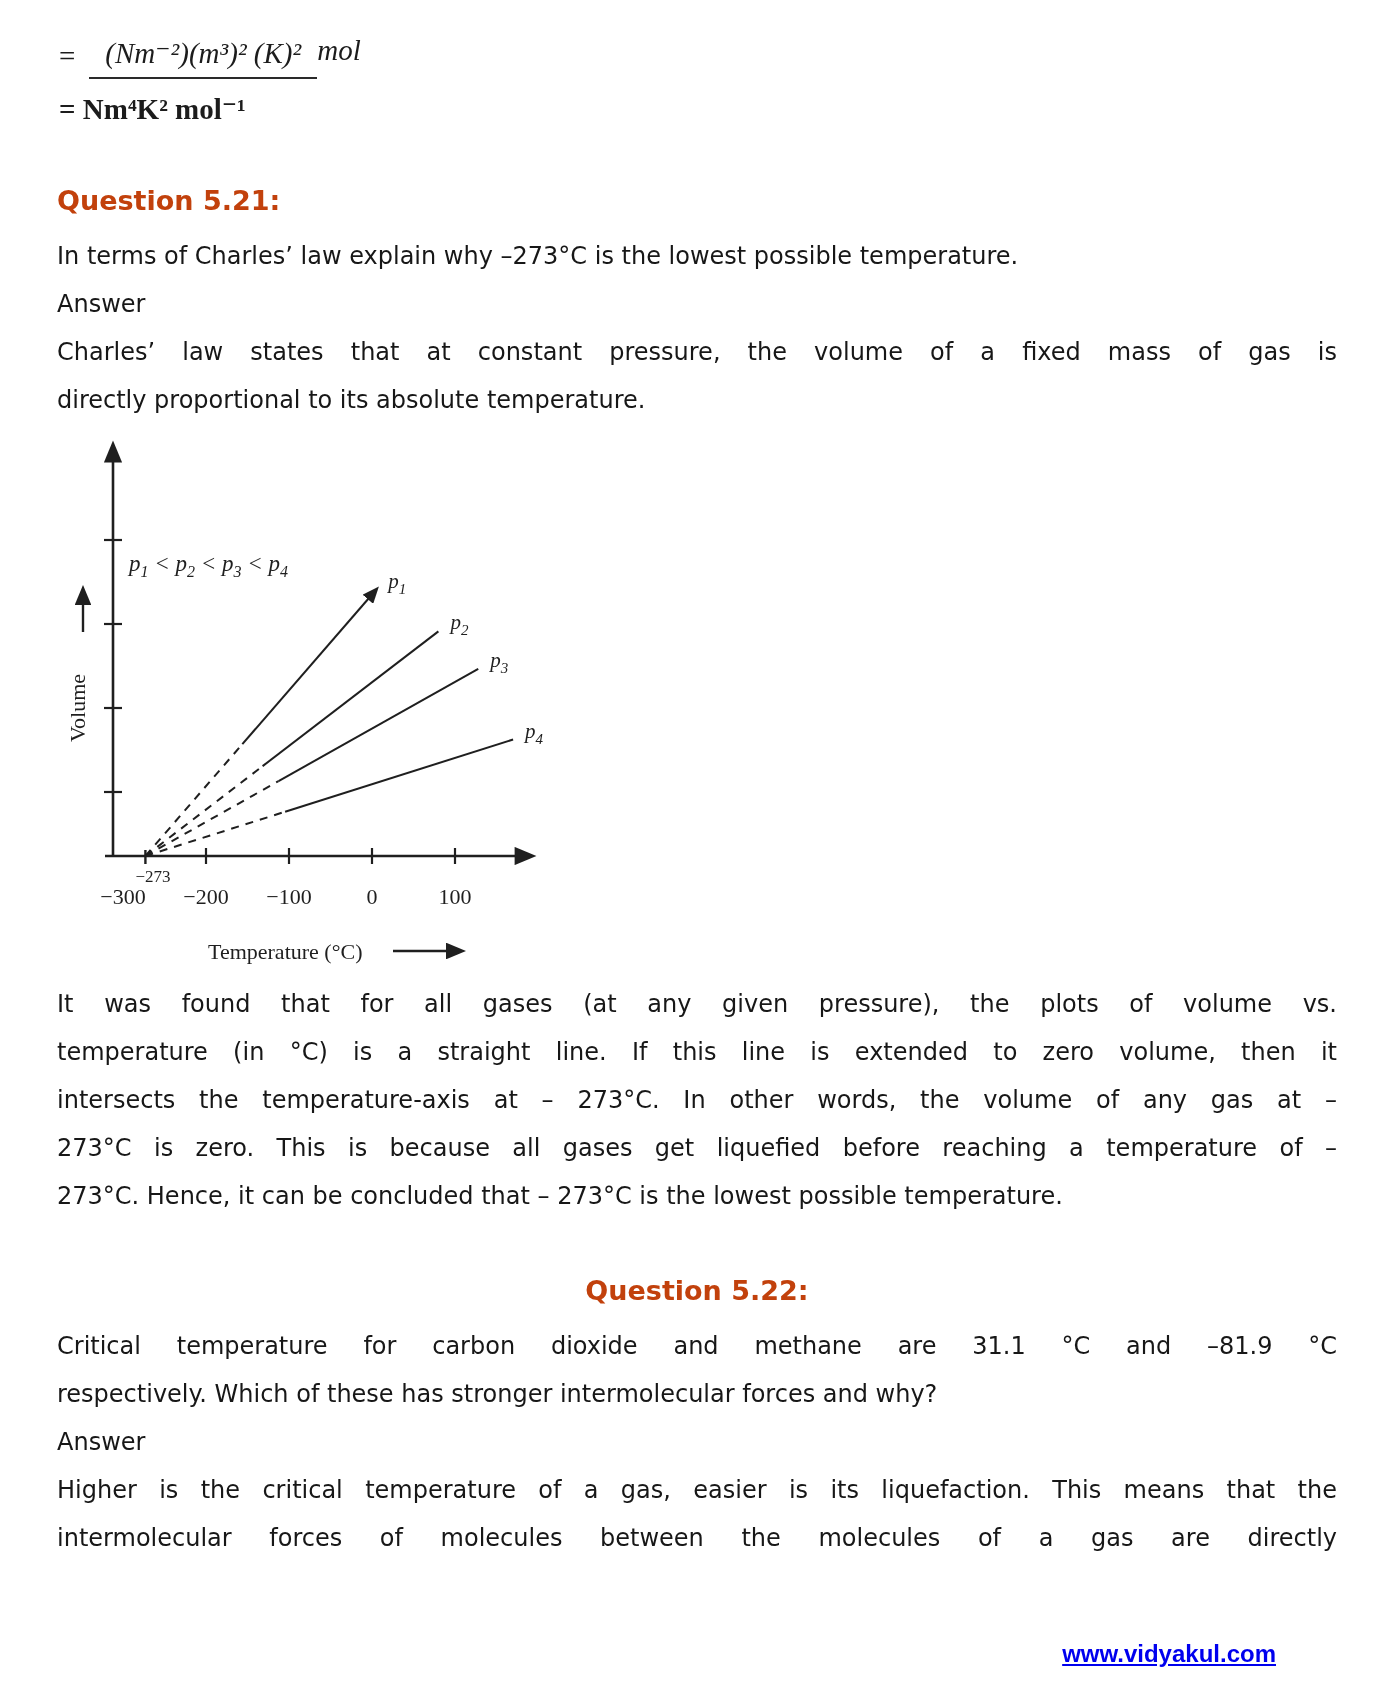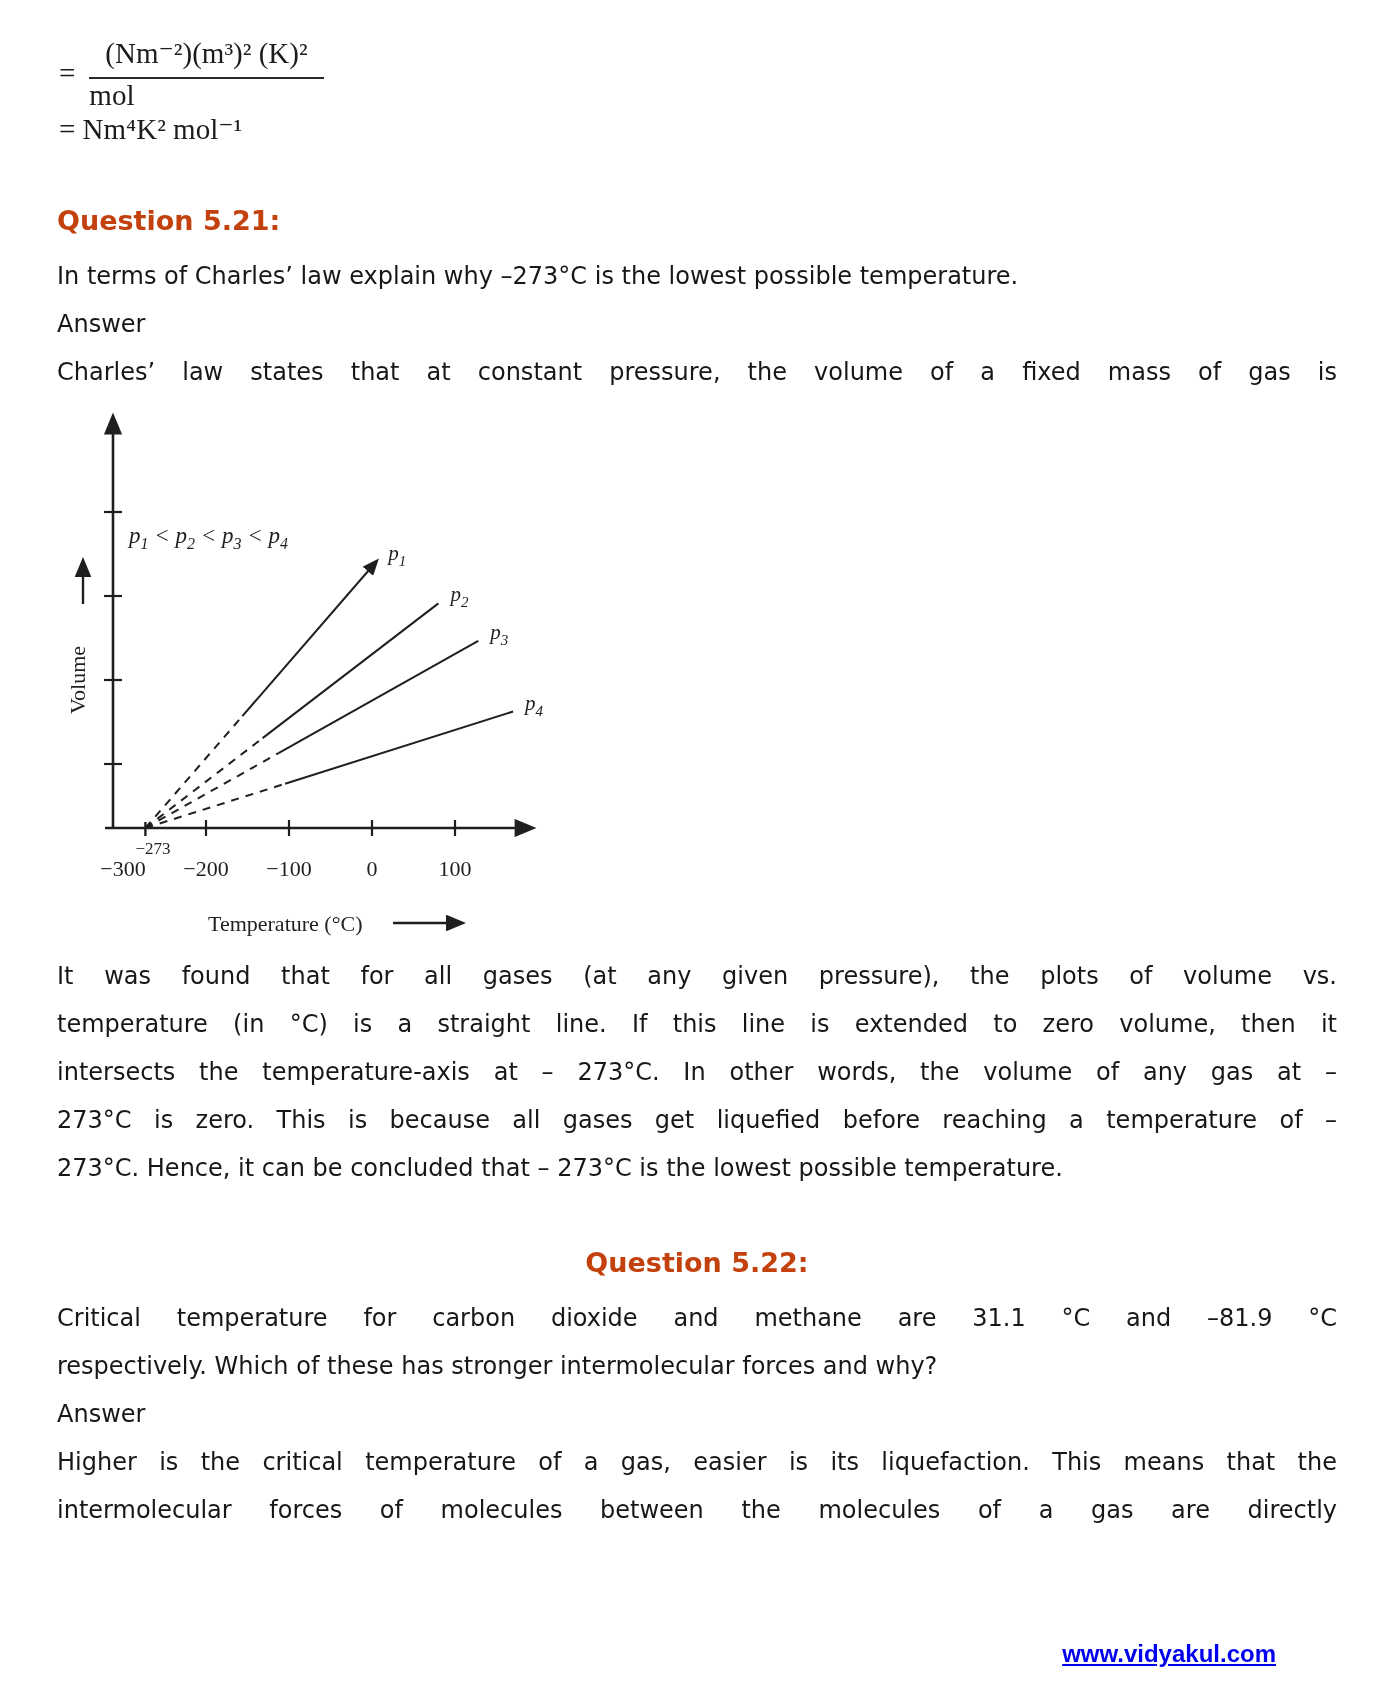--- a/index.html
+++ b/index.html
@@ -10,24 +10,24 @@
     padding:30px 58px 0 57px;
     background:#ffffff;
     font-family:"DejaVu Sans","Liberation Sans",sans-serif;
     color:#171717;
     overflow:hidden;
   }
   
   .formula{margin:4px 0 0 2px;color:#1c1c1c;}
   .frow{display:flex;align-items:center;font-family:"Liberation Serif","DejaVu Serif",serif;font-size:29px;}
   .feq{margin-right:14px;}
-  .frac{display:inline-flex;flex-direction:column;}
+  .frac{display:inline-flex;flex-direction:row;font-style:italic;}
   .num{padding:2px 16px 7px;border-bottom:2px solid #2a2a2a;}
   .den{}
-  .fline2{font-family:"Liberation Serif","DejaVu Serif",serif;font-size:29px;}
+  .fline2{font-family:"Liberation Serif","DejaVu Serif",serif;font-size:29px;margin-top:13px;font-weight:bold;}
   
   .qhead{margin:58px 0 14px;font-size:27px;line-height:34px;font-weight:bold;color:#c2410c;}
   .qhead.q22{margin-top:54px;text-align:center;}
   .para{margin:0;font-size:24px;line-height:48px;}
   .tline{text-align:justify;text-align-last:justify;}
   .tline.tline-last{text-align-last:left;}
   
   .chartwrap{margin:6px 0 2px -16px;height:548px;}
   svg text{font-family:"Liberation Serif","DejaVu Serif",serif;fill:#1f1f1f;}
   .axlabel{font-size:22px;}
@@ -58,20 +58,21 @@
   <h2 class="qhead">Question 5.21:</h2>
 
   <div class="para">
       <div class="tline tline-last">In terms of Charles’ law explain why –273°C is the lowest possible temperature.</div>
     </div>
   <div class="para">
       <div class="tline tline-last">Answer</div>
     </div>
   <div class="para">
       <div class="tline">Charles’ law states that at constant pressure, the volume of a fixed mass of gas is</div>
+      <div class="tline tline-last">directly proportional to its absolute temperature.</div>
     </div>
 
   <div class="chartwrap">
     <svg id="chart-svg" width="560" height="545" viewBox="0 0 560 545">
       <defs>
         <marker id="arrh" viewBox="0 0 12 10" refX="9" refY="5" markerWidth="8.5" markerHeight="7" orient="auto">
           <path d="M0 0 L12 5 L0 10 Z" fill="#1f1f1f"></path>
         </marker>
       </defs>
       <line x1="42" y1="202" x2="42" y2="160" stroke="#1f1f1f" stroke-width="2.4" marker-end="url(#arrh)"></line>

